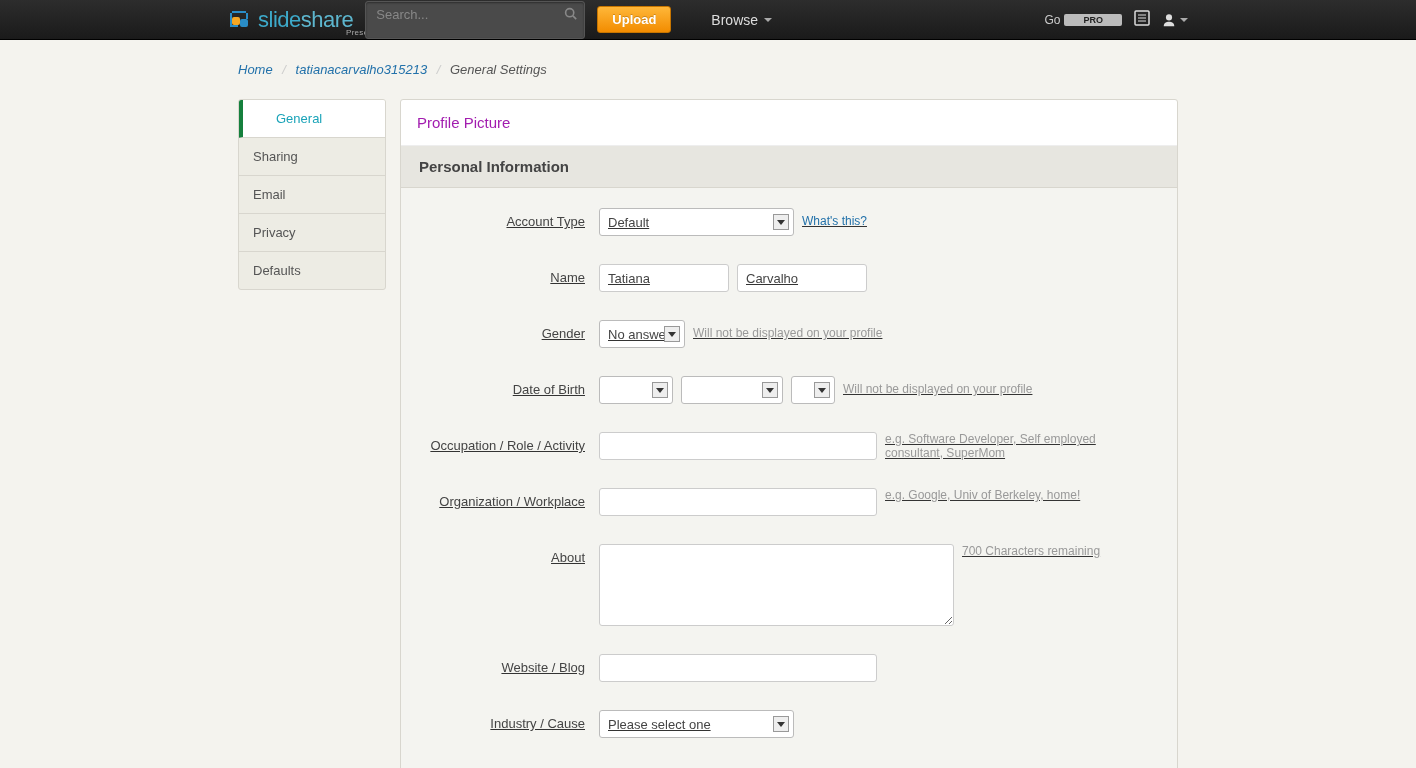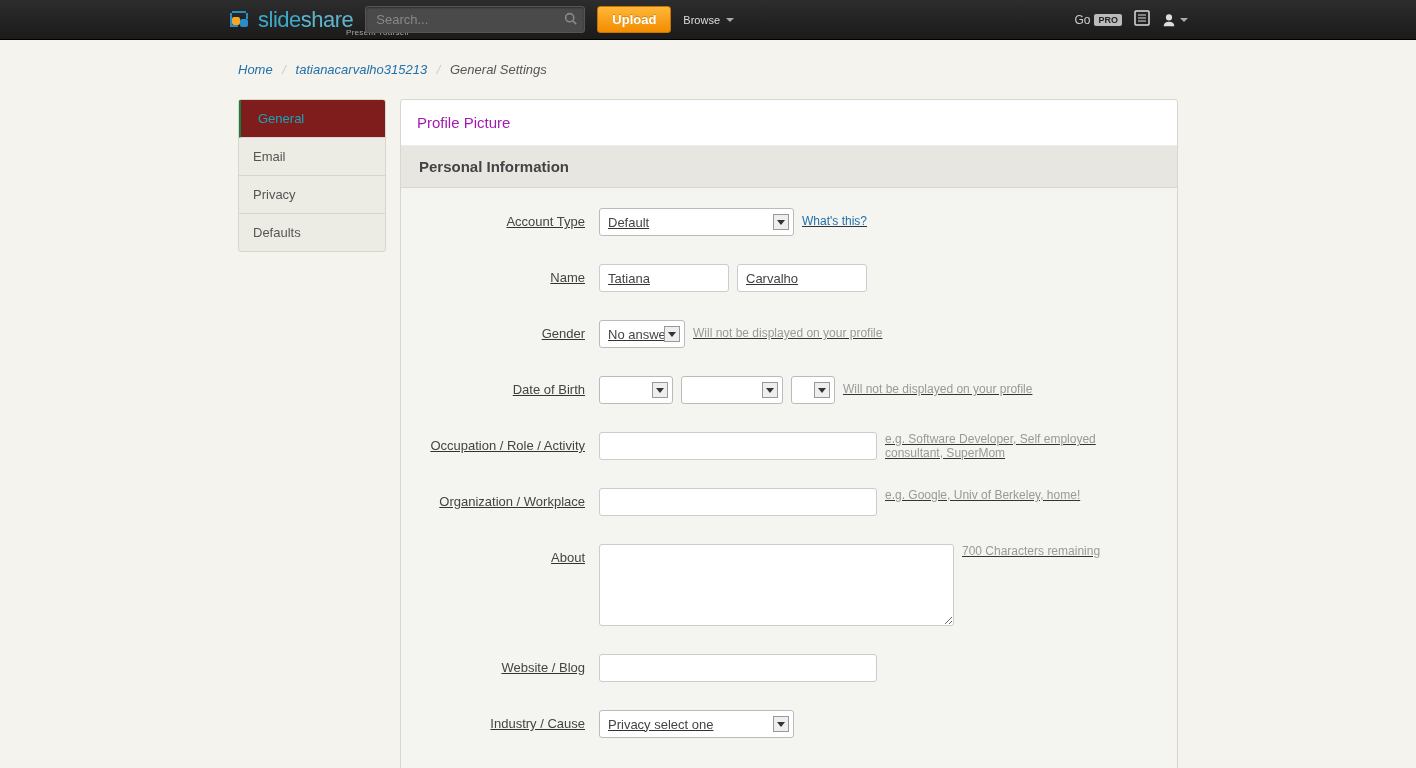--- a/index.html
+++ b/index.html
@@ -7,45 +7,45 @@
 
 
 .topnav { background: linear-gradient(to bottom, #2d2d2d, #1a1a1a); height: 40px; display: flex; align-items: center; padding: 0 20px; border-bottom: 1px solid #000; }
 .topnav-inner { width: 960px; margin: 0 auto; display: flex; align-items: center; gap: 12px; }
 .logo { display: flex; align-items: center; gap: 4px; cursor: pointer; }
 .logo-icon { width: 26px; height: 26px; position: relative; }
 .logo-text { color: #3da9c9; font-size: 22px; font-weight: 300; letter-spacing: -0.5px; }
 .logo-text .bold { color: #5db6ce; font-weight: 400; }
 .logo-tag { font-size: 8px; color: #aaa; position: absolute; margin-top: 26px; margin-left: 118px; letter-spacing: 0.3px; }
 .search-wrap { position: relative; }
-.search-input { background: #4a4a4a; border: 1px solid #555; border-radius: 3px; padding: 5px 30px 5px 10px; width: 220px; color: #aaa; font-size: 13px; box-shadow: inset 0 1px 2px rgba(0,0,0,0.4); }
+.search-input { background: #4a4a4a; border: 1px solid #555; border-radius: 3px; padding: 5px 30px 16px 10px; width: 220px; color: #aaa; font-size: 13px; box-shadow: inset 0 1px 2px rgba(0,0,0,0.4); }
 .search-input::placeholder { color: #888; }
 .search-icon { position: absolute; right: 8px; top: 6px; color: #888; font-size: 13px; }
 .btn-upload { background: linear-gradient(to bottom, #ffb739, #f28c00); color: #fff; border: 1px solid #c77500; border-radius: 3px; padding: 5px 14px; font-size: 13px; font-weight: bold; cursor: pointer; text-shadow: 0 -1px 0 rgba(0,0,0,0.2); }
-.browse-link { color: #ddd; font-size: 11px; cursor: pointer; display: flex; align-items: center; gap: 6px; }
+.browse-link { color: #ddd; font-size: 14px; cursor: pointer; display: flex; align-items: center; gap: 6px; margin-left: 28px; }
 .caret-down { width: 0; height: 0; border-left: 4px solid transparent; border-right: 4px solid transparent; border-top: 4px solid #aaa; }
 .nav-spacer { flex: 1; }
 .gopro { color: #ccc; font-size: 12px; display: flex; align-items: center; gap: 4px; cursor: pointer; }
-.pro-badge { background: #bbb; color: #222; font-size: 9px; font-weight: bold; padding: 1px 4px; border-radius: 2px; text-align: center; }
+.pro-badge { background: #bbb; color: #222; font-size: 9px; font-weight: bold; padding: 1px 19px; border-radius: 2px; text-align: center; }
 .nav-icon { color: #ddd; font-size: 16px; cursor: pointer; }
 .user-icon { color: #ddd; font-size: 16px; cursor: pointer; display: flex; align-items: center; gap: 4px; }
 
 
 .container { width: 940px; margin: 0 auto; padding-top: 22px; }
 .breadcrumb { font-size: 13px; color: #555; margin-bottom: 22px; font-style: italic; }
 .breadcrumb a { color: #2271aa; text-decoration: none; }
 .breadcrumb .sep { color: #ccc; margin: 0 6px; }
 
 .layout { display: flex; gap: 14px; align-items: flex-start; }
 
 
 .sidebar { width: 148px; background: #edece4; border: 1px solid #d8d6ce; border-radius: 3px; overflow: hidden; }
 .sidebar-item { padding: 11px 14px; font-size: 13px; color: #555; border-bottom: 1px solid #d8d6ce; cursor: pointer; }
 .sidebar-item:last-child { border-bottom: none; }
-.sidebar-item.active { background: #7f1d1d; color: #1aa3b8; border-left: 3px solid #15803d; margin-left: -1px; padding-left: 17px; }
+.sidebar-item.active { background: #ffffff; color: #1aa3b8; border-left: 5px solid #15803d; margin-left: -1px; padding-left: 33px; }
 
 
 .main { flex: 1; background: #fff; border: 1px solid #d8d6ce; border-radius: 3px; }
 .section-header { padding: 14px 16px; font-size: 15px; color: #a21caf; border-bottom: 1px solid #eee; }
 .section-header-gray { background: #e7e6e0; padding: 12px 18px; font-size: 15px; font-weight: bold; color: #444; border-bottom: 1px solid #d8d6ce; }
 
 .form { background: #f4f4f0; padding: 20px 18px 40px; }
 .form-row { display: flex; align-items: flex-start; margin-bottom: 28px; gap: 14px; text-decoration: underline; }
 .form-label { width: 166px; text-align: right; color: #444; font-size: 13px; padding-top: 6px; }
 .form-controls { display: flex; align-items: flex-start; gap: 8px; flex: 1; }
@@ -119,20 +119,21 @@
     <span class="sep">/</span>
     <a href="#">tatianacarvalho315213</a>
     <span class="sep">/</span>
     <span>General Settings</span>
   </div>
 
   <div class="layout">
 
     <div class="sidebar">
       <div class="sidebar-item active">General</div>
+      <div class="sidebar-item">Sharing</div>
       <div class="sidebar-item">Email</div>
       <div class="sidebar-item">Privacy</div>
       <div class="sidebar-item">Defaults</div>
     </div>
 
     <div class="main">
       <div class="section-header">Profile Picture</div>
       <div class="section-header-gray">Personal Information</div>
 
       <div class="form">
@@ -214,21 +215,21 @@
           <div class="form-label">Website / Blog</div>
           <div class="form-controls">
             <input class="text-input" style="width: 278px;" value="">
           </div>
         </div>
 
         <div class="form-row">
           <div class="form-label">Industry / Cause</div>
           <div class="form-controls">
             <div class="select" style="width:195px">
-              <span>Privacy select one</span>
+              <span>Please select one</span>
               <span class="select-caret"></span>
             </div>
           </div>
         </div>
 
       </div>
     </div>
   </div>
 </div>
 

